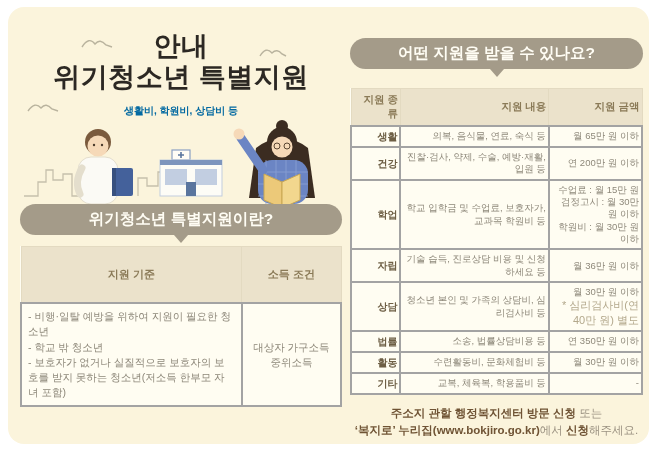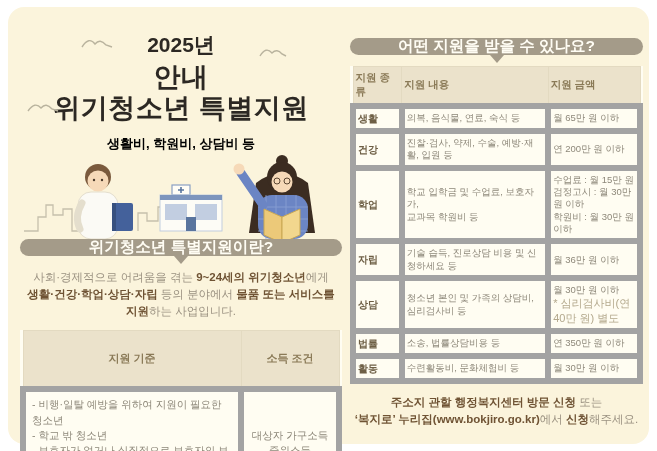--- a/index.html
+++ b/index.html
@@ -14,33 +14,33 @@
   }
   
   .col-left{position:absolute;left:12px;top:0;width:322px;height:437px;}
   .col-right{position:absolute;left:342px;top:0;width:293px;height:437px;}
 
   
   .title-block{padding-top:24px;text-align:center;color:#2c2823;}
   .year{font-size:21px;font-weight:800;margin-bottom:3px;}
   .title{font-size:27px;font-weight:800;line-height:1.16;letter-spacing:.5px;}
   .subtitle-wrap{margin-top:10px;}
-  .subtitle{font-size:13px;font-weight:700;color:#000000;line-height:1.45;}
+  .subtitle{font-size:10px;font-weight:700;color:#0369a1;line-height:1.45;}
 
   
   .doodle{position:absolute;}
   .doodle svg{display:block;}
 
   
   .illustration{position:relative;height:84px;margin-top:2px;}
   .illustration svg{position:absolute;left:0;bottom:0;}
 
   
   .bubble{
-    position:relative;height:17px;background:#a49b89;border-radius:16px;
+    position:relative;height:31px;background:#a49b89;border-radius:16px;
     color:#fffdf4;font-weight:700;font-size:15.5px;
     display:flex;align-items:center;justify-content:center;z-index:1;
   }
   .tail{
     position:absolute;left:50%;top:100%;transform:translateX(-50%);
     width:0;height:0;border:7px solid transparent;border-top:8px solid #a49b89;
   }
 
   
   .desc{text-align:center;color:#9a9181;}
@@ -48,23 +48,23 @@
   .desc .b{font-weight:700;color:#6f5334;}
   .what-desc{margin-top:13px;font-size:11.5px;line-height:1.45;}
   .apply-desc{margin-top:10px;font-size:11.5px;line-height:1.45;}
 
   
   table{border-collapse:collapse;background:#fffdf2;width:100%;}
   th{
     background:#ebe2cb;color:#8a7a57;font-weight:700;
     border:1px solid #e3dac1;padding:4px 2px;
   }
-  td{border:6px solid #a3a3a3;color:#8e887a;vertical-align:middle;}
-
-  .support-table{margin-top:11px;text-align:left;padding-left:27px;}
+  td{border:2px solid #a3a3a3;color:#8e887a;vertical-align:middle;}
+
+  .support-table{margin-top:19px;text-align:right;padding-left:27px;}
   .support-table th{font-size:10.5px;}
   .support-table td{font-size:9.5px;padding:3px 2px;line-height:1.3;}
   .support-table .c-type{font-weight:700;color:#6e5f45;font-size:10px;width:17%;}
   .support-table .c-content{width:51%;}
   .support-table .c-amount{width:32%;}
   .support-table .note{font-size:11px;color:#b3a88c;}
 
   .criteria-table{margin-top:11px;}
   .criteria-table th{font-size:11px;padding:20px 2px;}
   .criteria-table td{font-size:10.5px;padding:5px 6px;line-height:1.45;}
@@ -92,21 +92,20 @@
           <path d="M2 11 Q8 1 14 8 Q19 3 24 9 L28 11" fill="none" stroke="#b9b39e" stroke-width="1.4"></path>
         </svg>
     </span>
     <span class="doodle" style="left:6px;top:92px">
       <svg width="34" height="14" viewBox="0 0 34 14">
           <path d="M2 12 Q9 2 15 9 Q20 3 26 10 L32 12" fill="none" stroke="#b9b39e" stroke-width="1.4"></path>
         </svg>
     </span>
 
     <div class="title-block">
-      <div class="year">2025년</div>
       <div class="title">안내</div>
       <div class="title">위기청소년 특별지원</div>
       <div class="subtitle-wrap">
         <div class="subtitle">생활비, 학원비, 상담비 등</div>
       </div>
     </div>
 
     <div class="illustration">
       <svg width="322" height="84" viewBox="0 0 322 84">
 
@@ -151,25 +150,20 @@
           </g>
         </g>
       </svg>
     </div>
 
     <div class="bubble bubble-whatis">
       <span>위기청소년 특별지원이란?</span>
       <span class="tail"></span>
     </div>
 
-    <div class="desc what-desc">
-        <div class="rich-line"><span>사회·경제적으로 어려움을 겪는 </span><span class="b">9~24세의 위기청소년</span><span>에게</span></div>
-        <div class="rich-line"><span class="b">생활·건강·학업·상담·자립</span><span> 등의 분야에서 </span><span class="b">물품 또는 서비스를</span></div>
-        <div class="rich-line"><span class="b">지원</span><span>하는 사업입니다.</span></div>
-      </div>
 
     <table class="criteria-table">
         <thead>
           <tr>
             <th>지원 기준</th>
             <th>소득 조건</th>
           </tr>
         </thead>
         <tbody>
           <tr>
@@ -262,20 +256,29 @@
           </tr>
           <tr>
             <td class="c-type">활동</td>
             <td class="c-content">
               <div>수련활동비, 문화체험비 등</div>
             </td>
             <td class="c-amount">
               <div>월 30만 원 이하</div>
             </td>
           </tr>
+          <tr>
+            <td class="c-type">기타</td>
+            <td class="c-content">
+              <div>교복, 체육복, 학용품비 등</div>
+            </td>
+            <td class="c-amount">
+              <div>-</div>
+            </td>
+          </tr>
         </tbody>
       </table>
 
 
     <div class="desc apply-desc">
         <div class="rich-line"><span class="b">주소지 관할 행정복지센터 방문 신청</span><span> 또는</span></div>
         <div class="rich-line"><span class="b">‘복지로’ 누리집(www.bokjiro.go.kr)</span><span>에서 </span><span class="b">신청</span><span>해주세요.</span></div>
       </div>
 
   </div>

